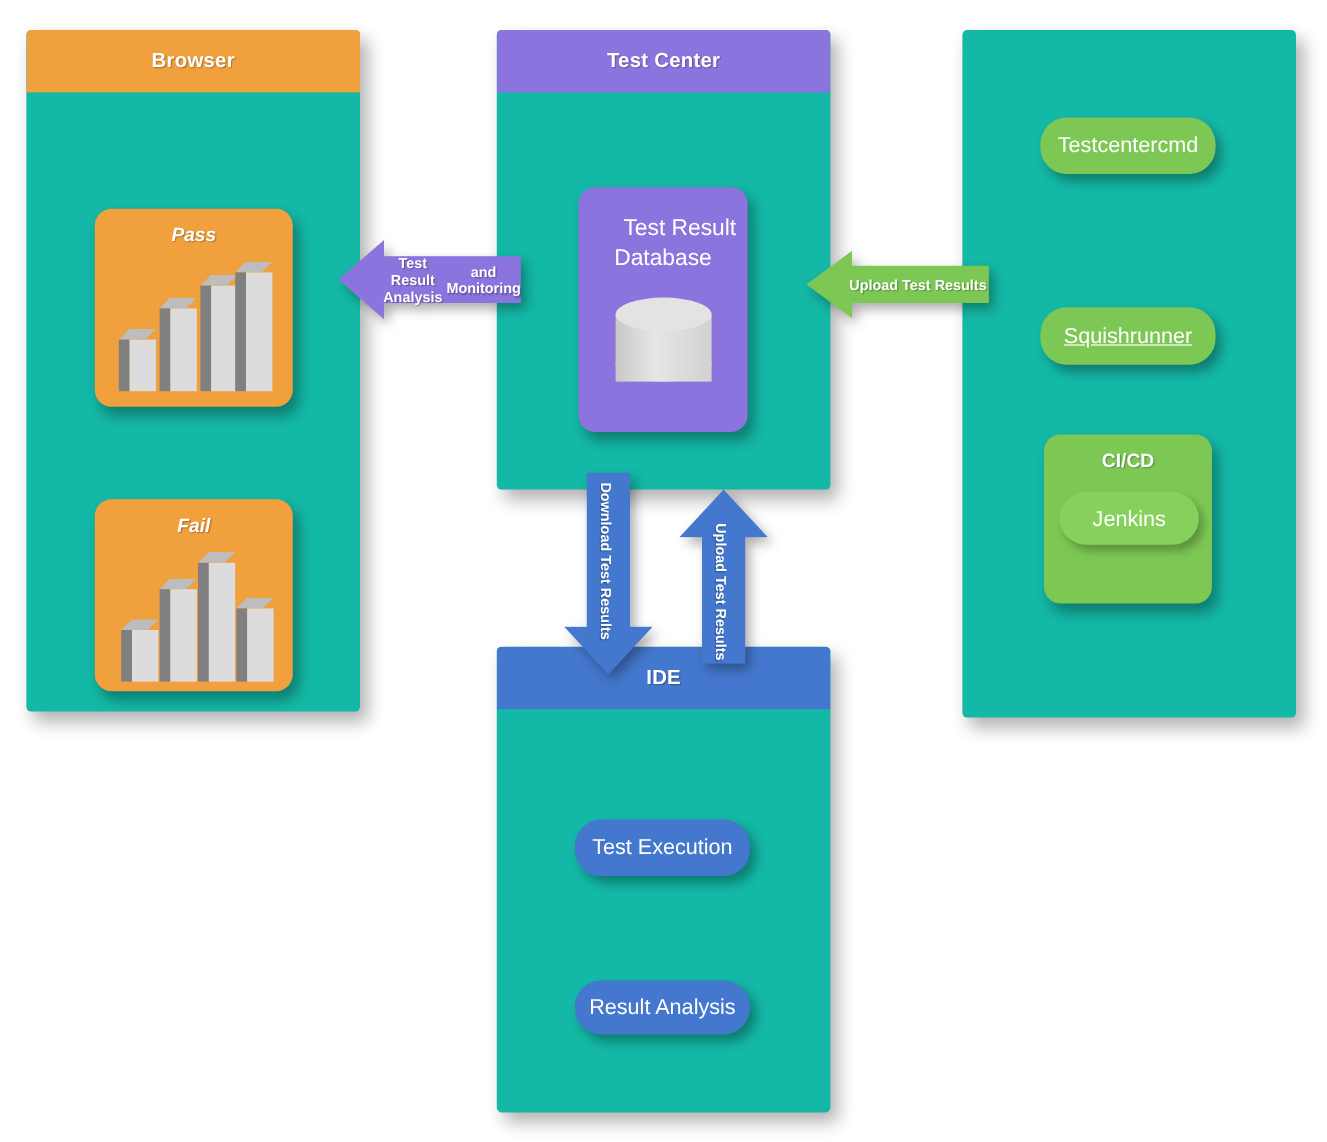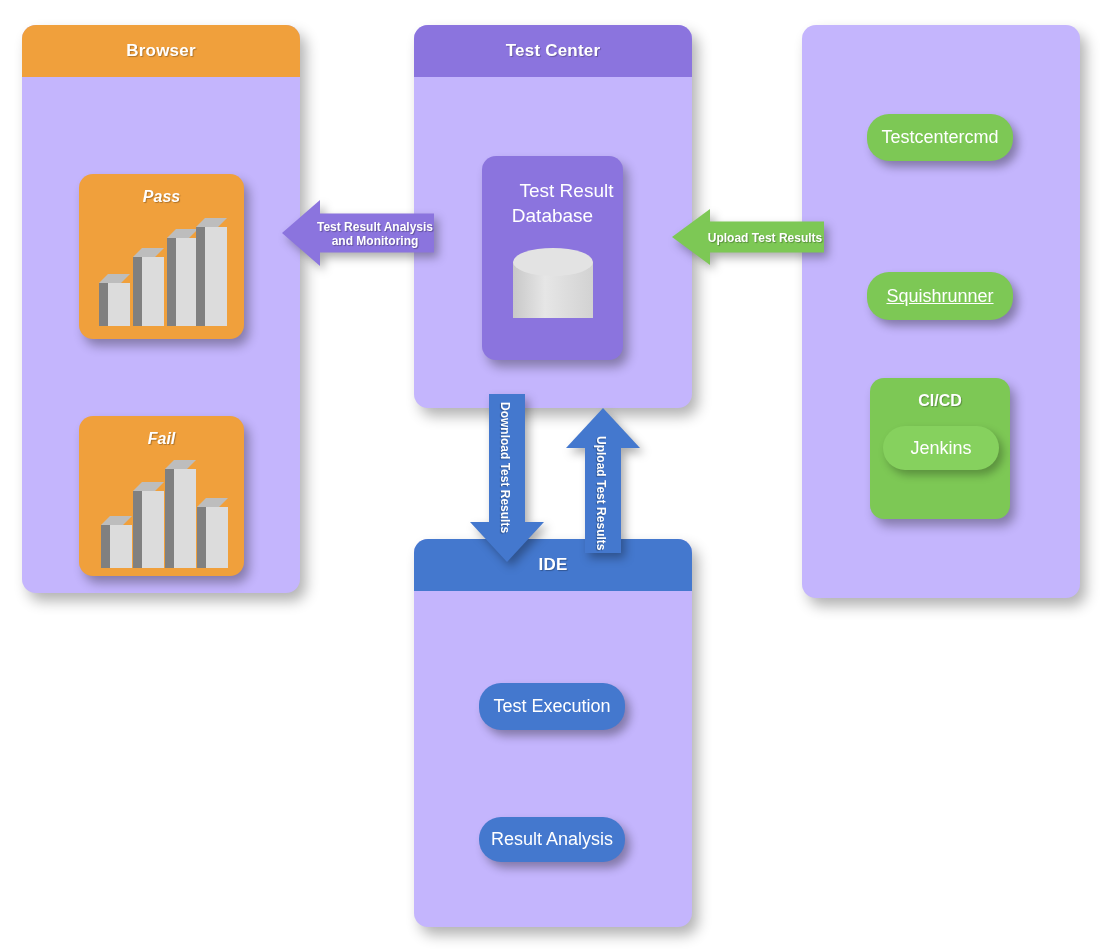--- a/index.html
+++ b/index.html
@@ -7,22 +7,22 @@
     background: #ffffff;
     width: 1106px; height: 952px;
     font-family: "Liberation Sans", sans-serif;
     overflow: hidden;
   }
   #stage { position: relative; width: 1106px; height: 952px; }
 
   
   .panel {
     position: absolute;
-    background: #c4b5fd;
-    border-radius: 14px;
+    background: #14b8a6;
+    border-radius: 4px;
     box-shadow: 6px 8px 14px rgba(0,0,0,0.30);
     overflow: hidden;
   }
   .panel-header {
     height: 52px;
     display: flex; align-items: center; justify-content: center;
     color: #ffffff;
     font-size: 17px;
     font-weight: bold;
     letter-spacing: 0.2px;
@@ -185,21 +185,21 @@
         <div class="cylinder" style="left:31px; top:92px; width:80px; height:84px;">
           <div class="cyl-bottom"></div>
           <div class="cyl-body"></div>
           <div class="cyl-top"></div>
         </div>
       </div>
     </div>
   </div>
 
   <div class="panel" style="left:802px; top:25px; width:278px; height:573px;">
-    <div class="panel-body" style="height:521px;margin-top:16px;">
+    <div class="panel-body" style="height:521px;">
 
       <div class="pill" style="left:65px; top:73px; width:146px; height:47px; background:#7dc855;">
         <span>Testcentercmd</span>
       </div>
 
       <div class="pill" style="left:65px; top:231px; width:146px; height:48px; background:#7dc855;text-decoration:underline;">
         <span>Squishrunner</span>
       </div>
 
       <div class="card" style="left:68px; top:337px; width:140px; height:141px; background:#7dc855;">
@@ -222,21 +222,21 @@
       </div>
       <div class="pill" style="left:65px; top:226px; width:146px; height:45px; background:#4478ce;">
         <span>Result Analysis</span>
       </div>
     </div>
   </div>
 
   <div class="arrow-h" style="left:282px; top:200px; width:152px; height:66px;">
     <div class="head" style="width:38px; height:66px; background:#8b74de;
                 clip-path: polygon(0 50%, 100% 0, 100% 100%);"></div>
-    <div class="shaft" style="width:118px; height:39px; background:#8b74de; flex-direction:column;">
+    <div class="shaft" style="width:118px; height:39px; background:#8b74de; flex-direction:row;">
       <span>Test Result Analysis</span>
       <span>and Monitoring</span>
     </div>
   </div>
 
   <div class="arrow-h" style="left:672px; top:209px; width:152px; height:56px;">
     <div class="head" style="width:38px; height:56px; background:#7dc855;
                 clip-path: polygon(0 50%, 100% 0, 100% 100%);"></div>
     <div class="shaft" style="width:118px; height:31px; background:#7dc855;">
       <span>Upload Test Results</span>

